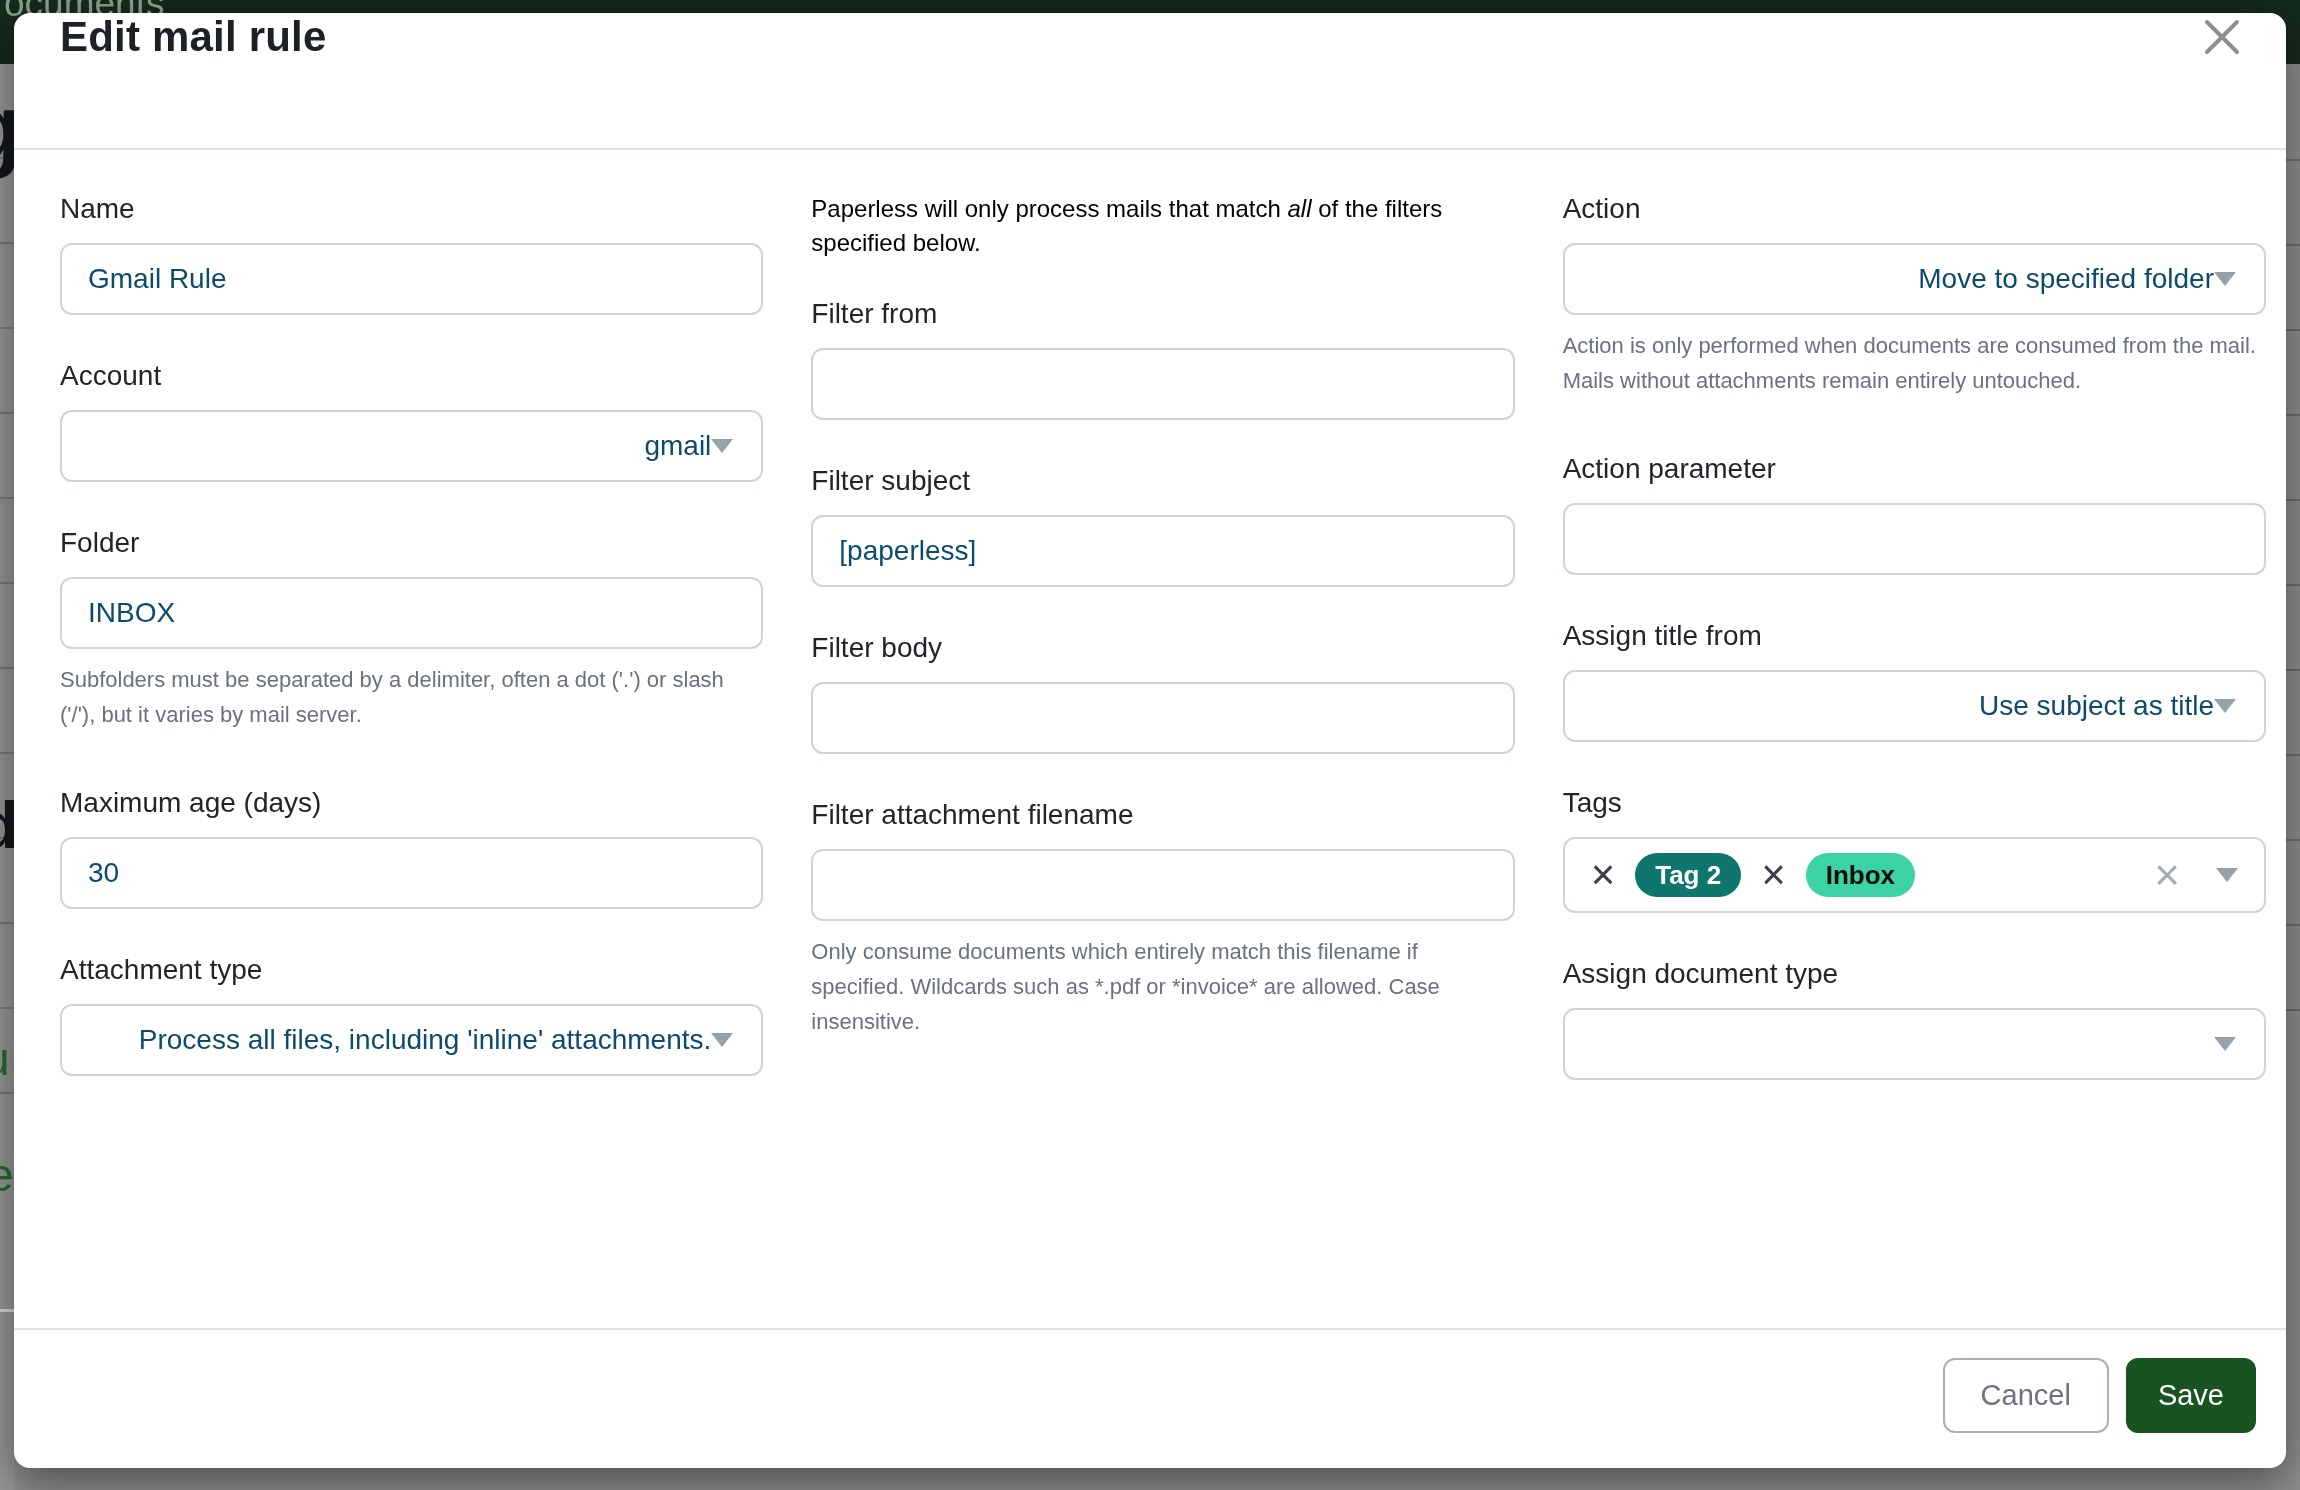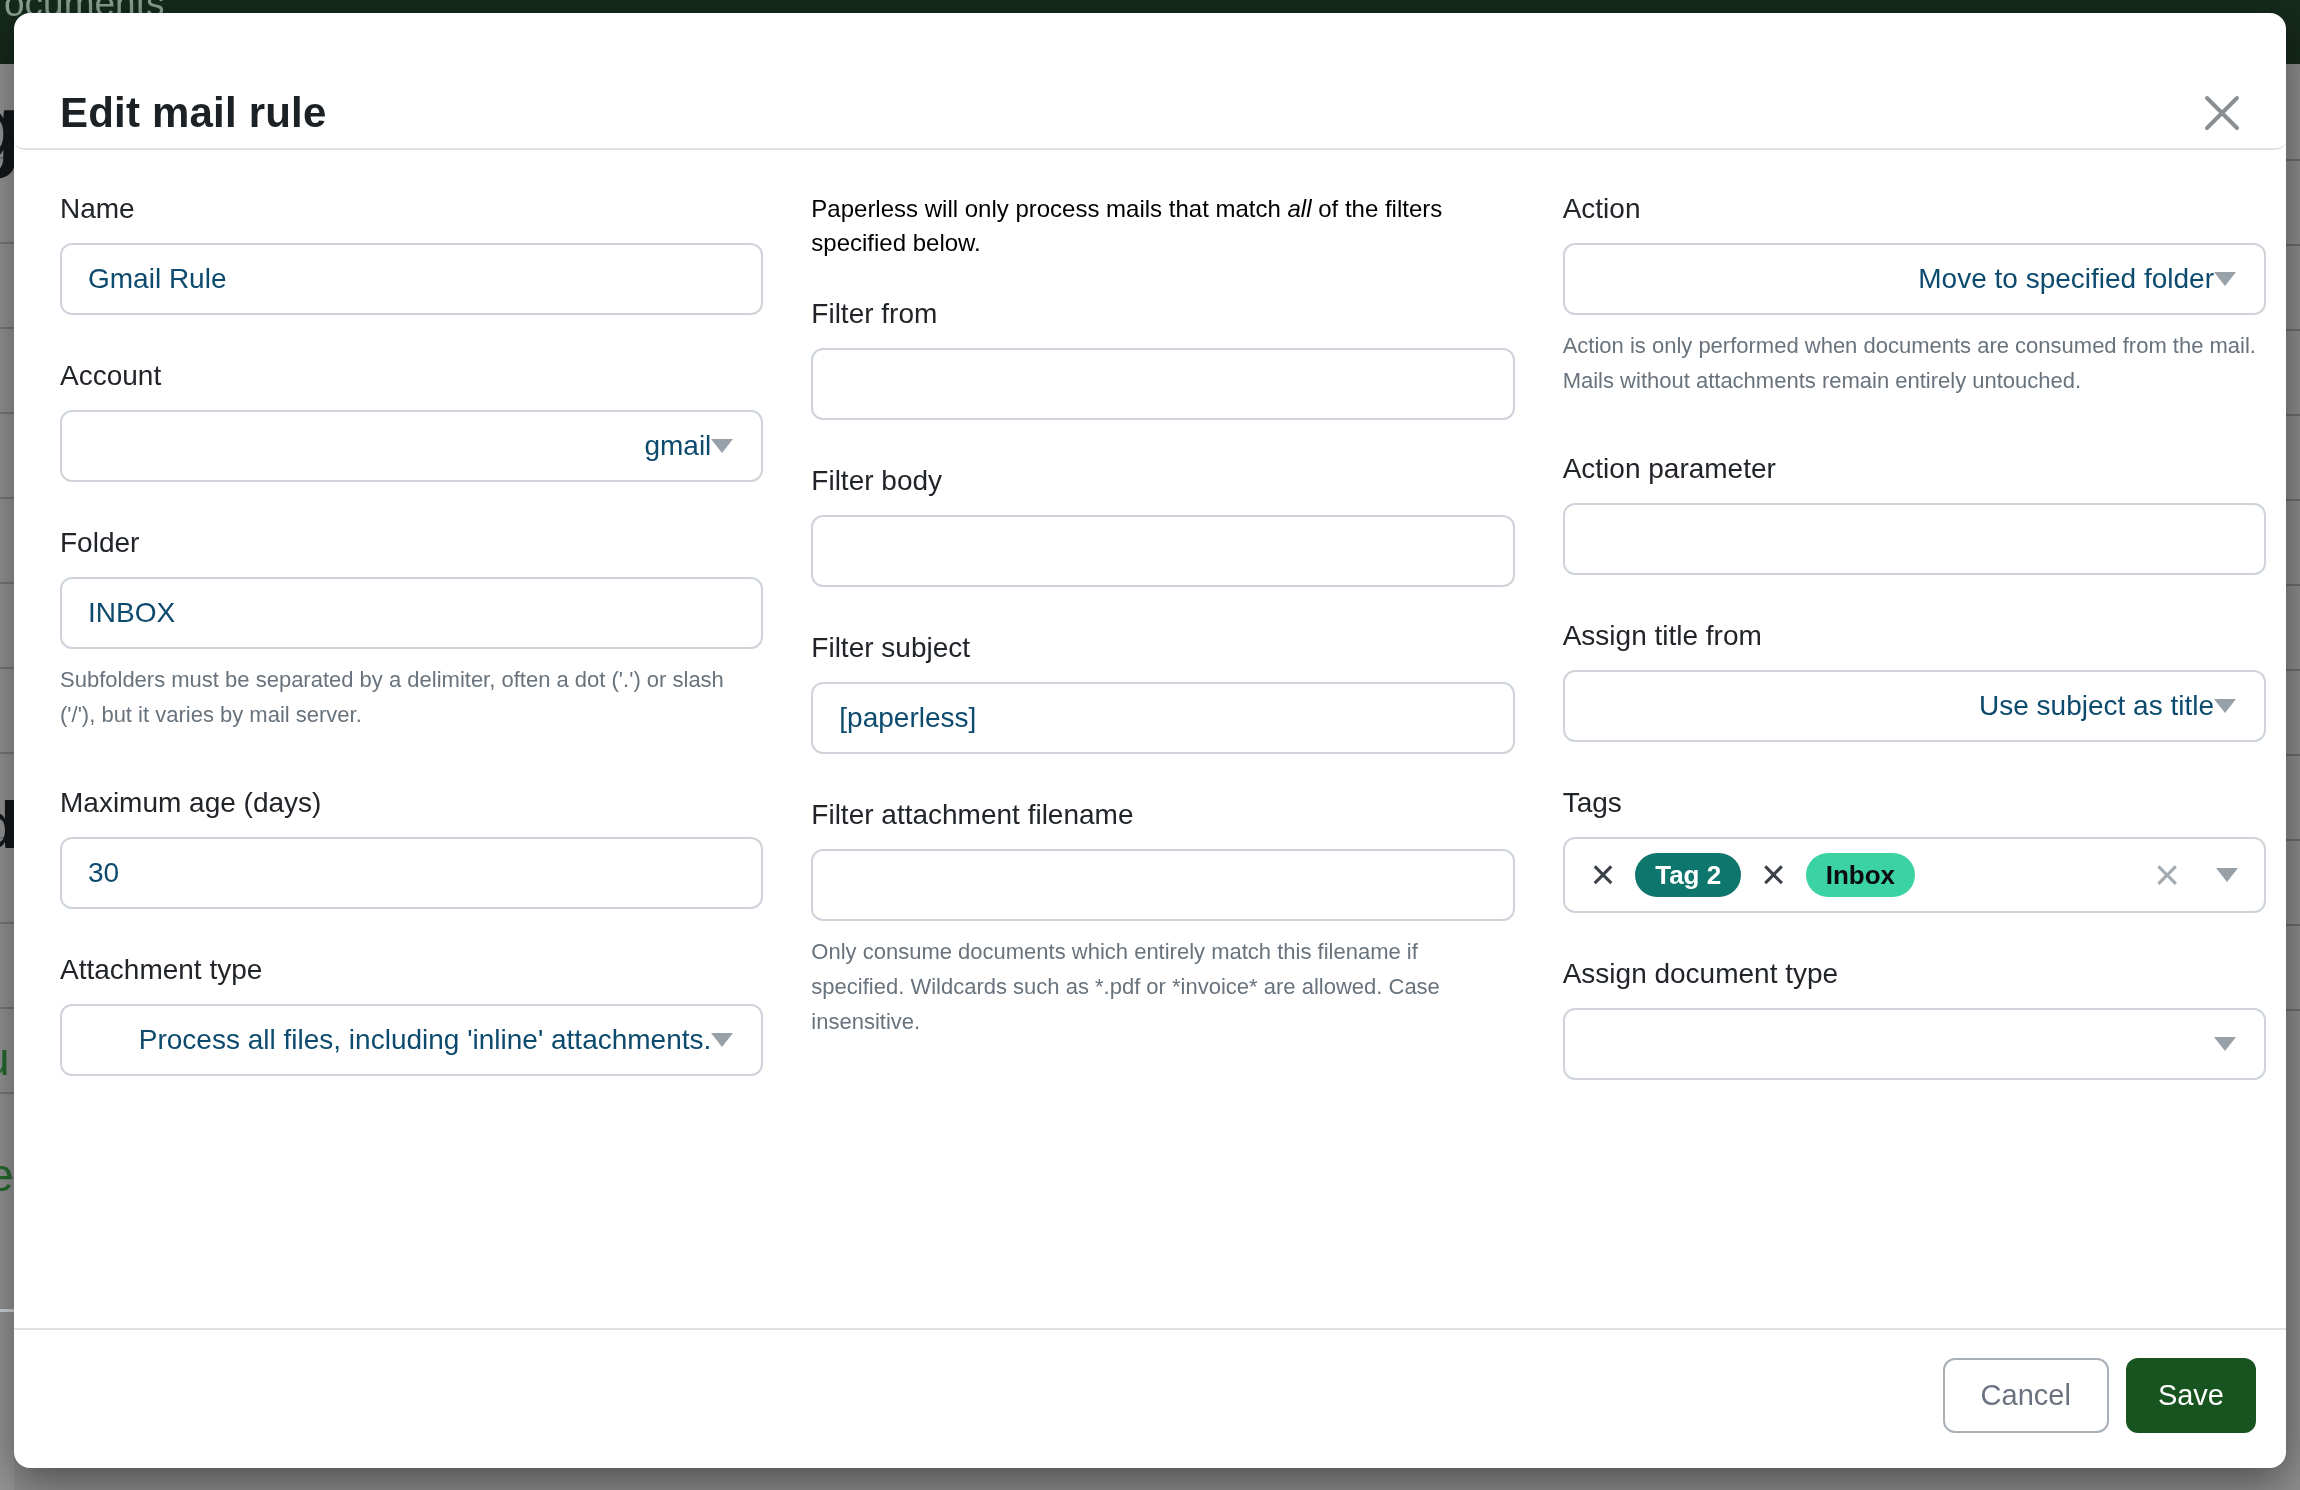--- a/index.html
+++ b/index.html
@@ -34,21 +34,21 @@
   .strip-right .rowlines { position:absolute; left:0; top:12px; width:15px; height:950px;
     background:repeating-linear-gradient(to bottom, transparent 0 83px, rgba(60,60,60,.4) 83px 85px); }
 
   
   .modal { position:absolute; left:14px; top:13px; width:2272px; height:1455px;
     background:#ffffff; border-radius:16px; z-index:5;
     box-shadow:0 14px 44px rgba(0,0,0,.45);
     display:flex; flex-direction:column; }
 
   .modal-header { flex:0 0 137px; border-bottom:2px solid #dee2e6;
-    display:flex; align-items:flex-end; padding:0 40px 11px 46px;border-radius:10px; }
+    display:flex; align-items:flex-start; padding:0 40px 11px 46px; }
   .modal-title { font-size:42px; font-weight:700; color:#1c2125; letter-spacing:.2px; }
   .close-btn { margin-left:auto; background:none; border:none; cursor:pointer;
     width:48px; height:48px; display:flex; align-items:center; justify-content:center; }
 
   .modal-body { flex:1 1 auto; padding:42px 20px 0 46px;
     display:grid; grid-template-columns:1fr 1fr 1fr; column-gap:48px;
     align-content:start; }
 
   .field { margin-bottom:44px; }
   .field.with-help { margin-bottom:54px; }
@@ -152,26 +152,26 @@
       </div>
     </div>
 
     <div class="col">
       <p class="intro"><span>Paperless will only process mails that match </span><i>all</i><span> of the filters specified below.</span></p>
       <div class="field">
         <label>Filter from</label>
         <input class="control" type="text" style="">
       </div>
       <div class="field">
-        <label>Filter body</label>
-        <input class="control" type="text" style="">
-      </div>
-      <div class="field">
         <label>Filter subject</label>
         <input class="control" type="text" value="[paperless]" style="">
+      </div>
+      <div class="field">
+        <label>Filter body</label>
+        <input class="control" type="text" style="">
       </div>
       <div class="field with-help">
         <label>Filter attachment filename</label>
         <input class="control" type="text" style="">
         <div class="help">Only consume documents which entirely match this filename if specified. Wildcards such as *.pdf or *invoice* are allowed. Case insensitive.</div>
       </div>
     </div>
 
     <div class="col">
       <div class="field with-help">

